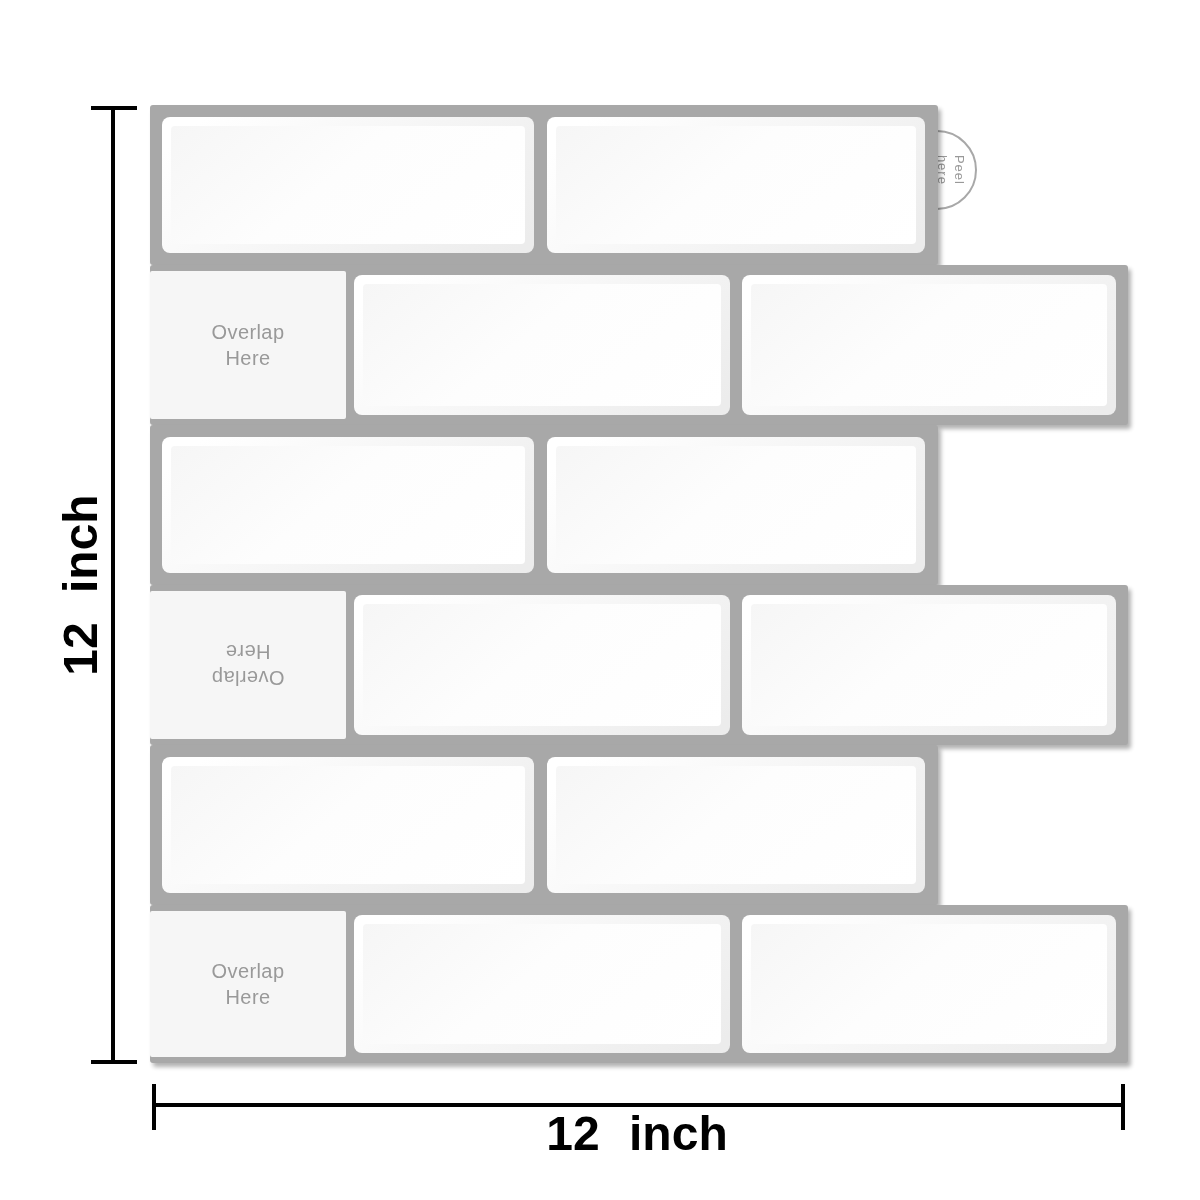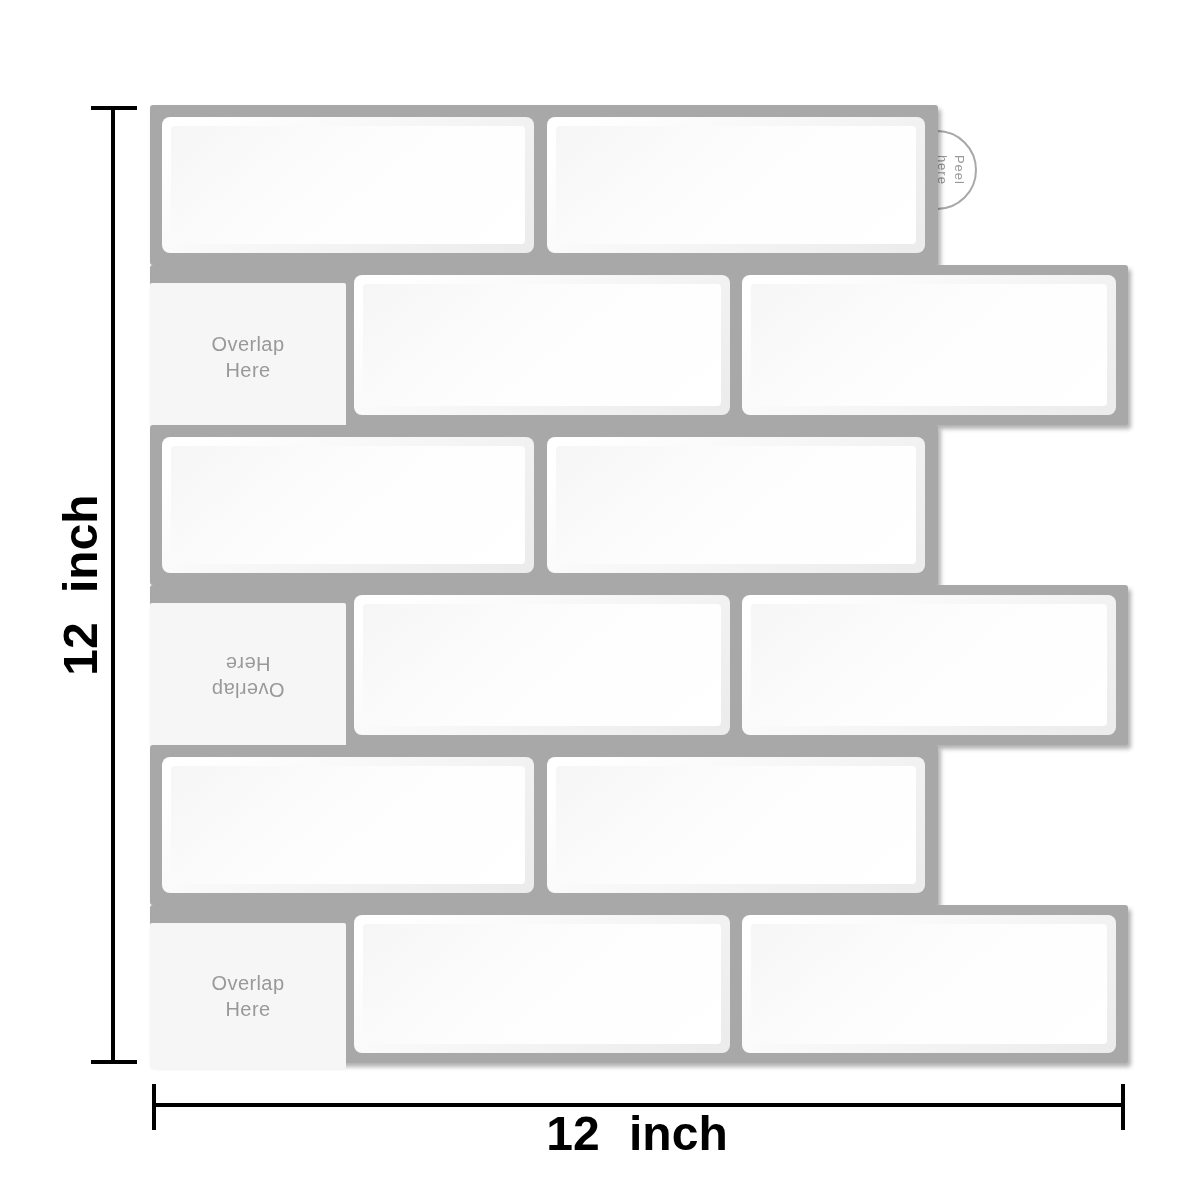--- a/index.html
+++ b/index.html
@@ -81,21 +81,21 @@
   .rowA .t1{left:12px;top:12px;width:372px;height:136px;}
   .rowA .t2{left:397px;top:12px;width:378px;height:136px;}
   .rowB .t1{left:204px;top:10px;width:376px;height:140px;}
   .rowB .t2{left:592px;top:10px;width:374px;height:140px;}
   .row-6 .t1,.row-6 .t2{height:138px;}
   .overlap-flap{
     position:absolute;
     left:0;top:6px;width:196px;height:148px;
     background:#f6f6f6;
     border-radius:2px;
-    display:flex;align-items:center;justify-content:center;margin-top:12px;
+    display:flex;align-items:center;justify-content:center;
   }
   .row-6 .overlap-flap{height:146px;}
   .overlap-label{
     display:block;
     width:98px;
     text-align:center;
     font-size:20px;
     line-height:1.3;
     letter-spacing:0.4px;
     color:#999;

